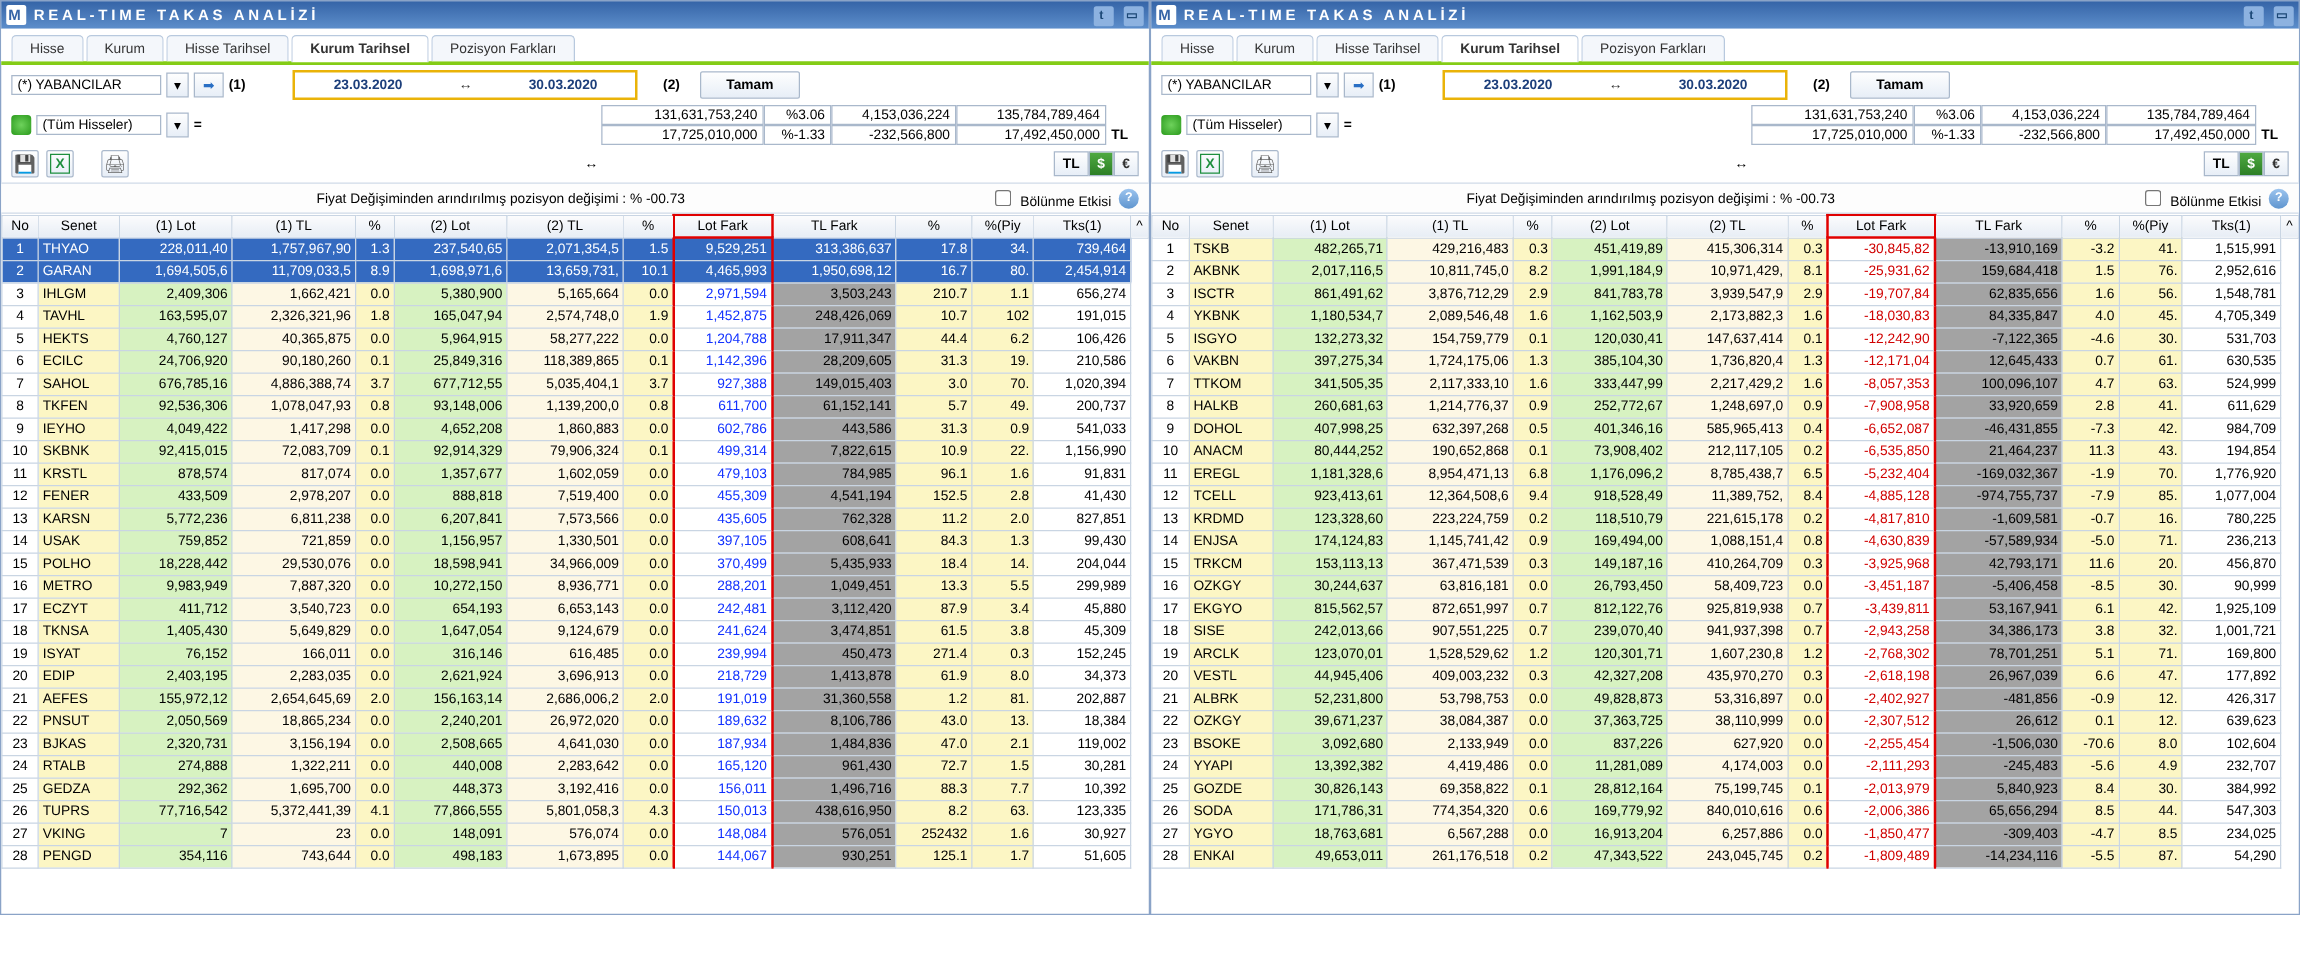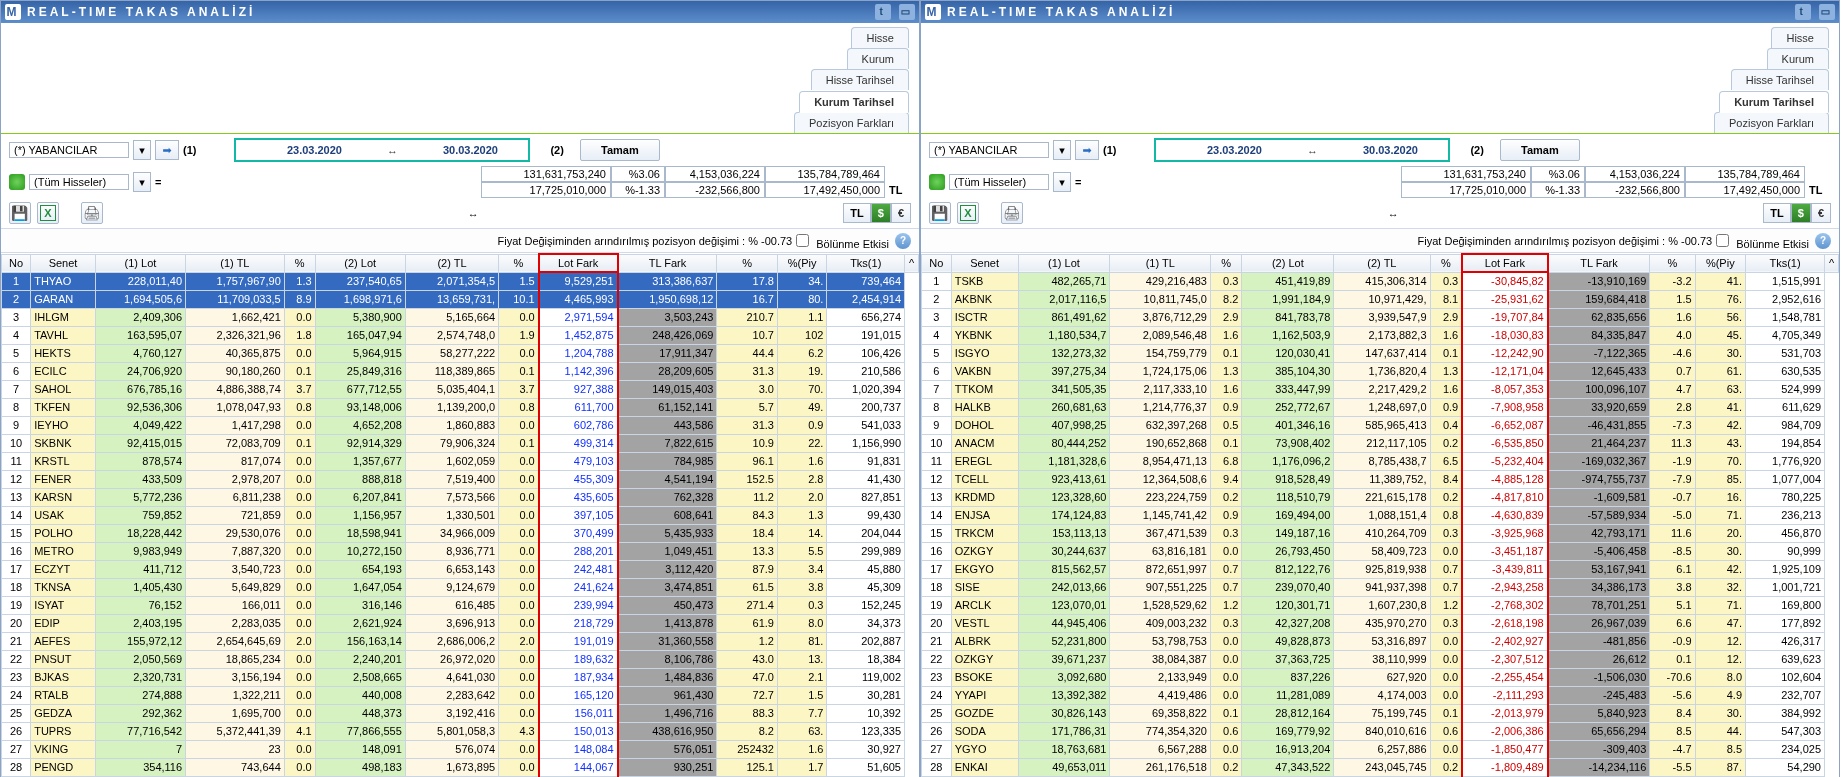--- a/index.html
+++ b/index.html
@@ -3,46 +3,46 @@
 <meta charset="utf-8">
 <style>
   * { box-sizing: border-box; }
   body { margin:0; font-family: Tahoma, Arial, sans-serif; font-size:11px; background:#fff; color:#000; }
   .app { display:flex; }
   .panel { border:1px solid #8aa3c7; width:920px; background:#fff; margin:0; }
   .titlebar { background:linear-gradient(#3564a7,#5d8ecb); color:#fff; height:22px; display:flex; align-items:center; padding:0 4px; font-weight:bold; letter-spacing:3px; font-size:12px; }
   .titlebar .m { background:#fff; color:#3564a7; width:16px; height:16px; display:inline-flex; align-items:center; justify-content:center; font-weight:bold; margin-right:6px; border-radius:2px; }
   .titlebar .spacer { flex:1; }
   .titlebar .ticons span { display:inline-block; width:16px; height:16px; background:#8db2e0; margin-left:2px; border-radius:2px; font-size:10px; text-align:center; line-height:16px; color:#1c4876;}
-  .tabs { display:flex; align-items:flex-end; background:#fff; border-bottom:1px solid #84cc16; padding:4px 8px 0 8px; gap:0;flex-direction:column; }
+  .tabs { display:flex; align-items:flex-end; background:#fff; border-bottom:3px solid #84cc16; padding:4px 8px 0 8px; gap:0; }
   .tabs .tab { padding:4px 14px; border:1px solid #b8c9de; border-bottom:none; border-top-left-radius:4px; border-top-right-radius:4px; background:#f4f7fb; margin-right:2px; cursor:pointer; color:#333; }
   .tabs .tab.active { font-weight:bold; background:#fff; position:relative; top:1px; border-bottom:1px solid #fff; }
   .controls { padding:4px 8px; }
   .row1 { display:flex; align-items:center; gap:4px; }
-  .redbox { border:2px solid #14b8a6;padding-left:20px; }
+  .redbox { border:2px solid #eab308; }
   .input { border:1px solid #a9b8cb; background:#fff; height:16px; padding:0 4px; display:inline-flex; align-items:center; }
   .combo { width:18px; height:20px; border:1px solid #a9b8cb; background:linear-gradient(#fefefe,#e7eef7); display:inline-flex; align-items:center; justify-content:center; }
   .btn { border:1px solid #a9b8cb; background:linear-gradient(#fefefe,#e7eef7); height:22px; padding:0 8px; display:inline-flex; align-items:center; cursor:pointer; border-radius:2px; }
   .btnsm { width:22px; padding:0; justify-content:center; }
   .arrowbtn { width:24px; height:20px; border:1px solid #a9b8cb; background:linear-gradient(#fefefe,#e7eef7); display:inline-flex; align-items:center; justify-content:center; color:#2a6fc4; }
   .daterange { display:flex; align-items:center; height:24px; }
   .daterange .d { width:116px; text-align:center; font-weight:bold; color:#1d3f7b; }
   .daterange .mid { width:40px; text-align:center; font-weight:bold; color:#333;}
   .row2 { display:flex; align-items:center; gap:4px; margin-top:4px; }
   .eq { font-weight:bold; }
   .row3 { display:flex; align-items:center; gap:6px; margin-top:4px; }
   .iconsave { color:#1666c4; font-size:14px; }
   .iconxls { color:#1e8f3e; font-size:11px; border:1px solid #1e8f3e; width:16px; height:16px; display:inline-flex; align-items:center; justify-content:center; font-weight:bold;}
   .iconprint { color:#666; font-size:14px;}
   .swbar { margin-left:auto; display:flex; align-items:center; gap:0;}
   .swbar .swbtn { border:1px solid #a9b8cb; background:linear-gradient(#fefefe,#e7eef7); height:20px; padding:0 6px; display:flex; align-items:center; font-weight:bold;}
   .swbar .swbtn.green { background:linear-gradient(#4faa41,#2d7f26); color:#fff;}
   .swbar .swbtn.eur { color:#333;}
   .infobar { display:flex; align-items:center; padding:2px 8px; border-top:1px solid #d0dae8; border-bottom:1px solid #d0dae8; background:#fdfdfd;}
-  .infobar .txt { flex:1; text-align:right; }
+  .infobar .txt { flex:1; text-align:center; }
   .chk { display:flex; align-items:flex-end; gap:4px;}
   .qmark { width:16px; height:16px; border-radius:8px; background:linear-gradient(#9cc4ee,#5f95cf); color:#fff; display:inline-flex; align-items:center; justify-content:center; font-weight:bold; font-size:10px;}
   .tablewrap { height:560px; overflow:auto; }
   table { border-collapse:collapse; width:100%; }
   th, td { border:1px solid #c9d5e3; padding:1px 3px; height:18px; white-space:nowrap; }
   th { background:linear-gradient(#fcfcfd,#e7edf5); font-weight:normal; position:sticky; top:0; z-index:1;}
   th.redhdr { border:2px solid #e00000; }
   td.no { text-align:center; }
   td.senet { text-align:left; }
   td.num { text-align:right; }

